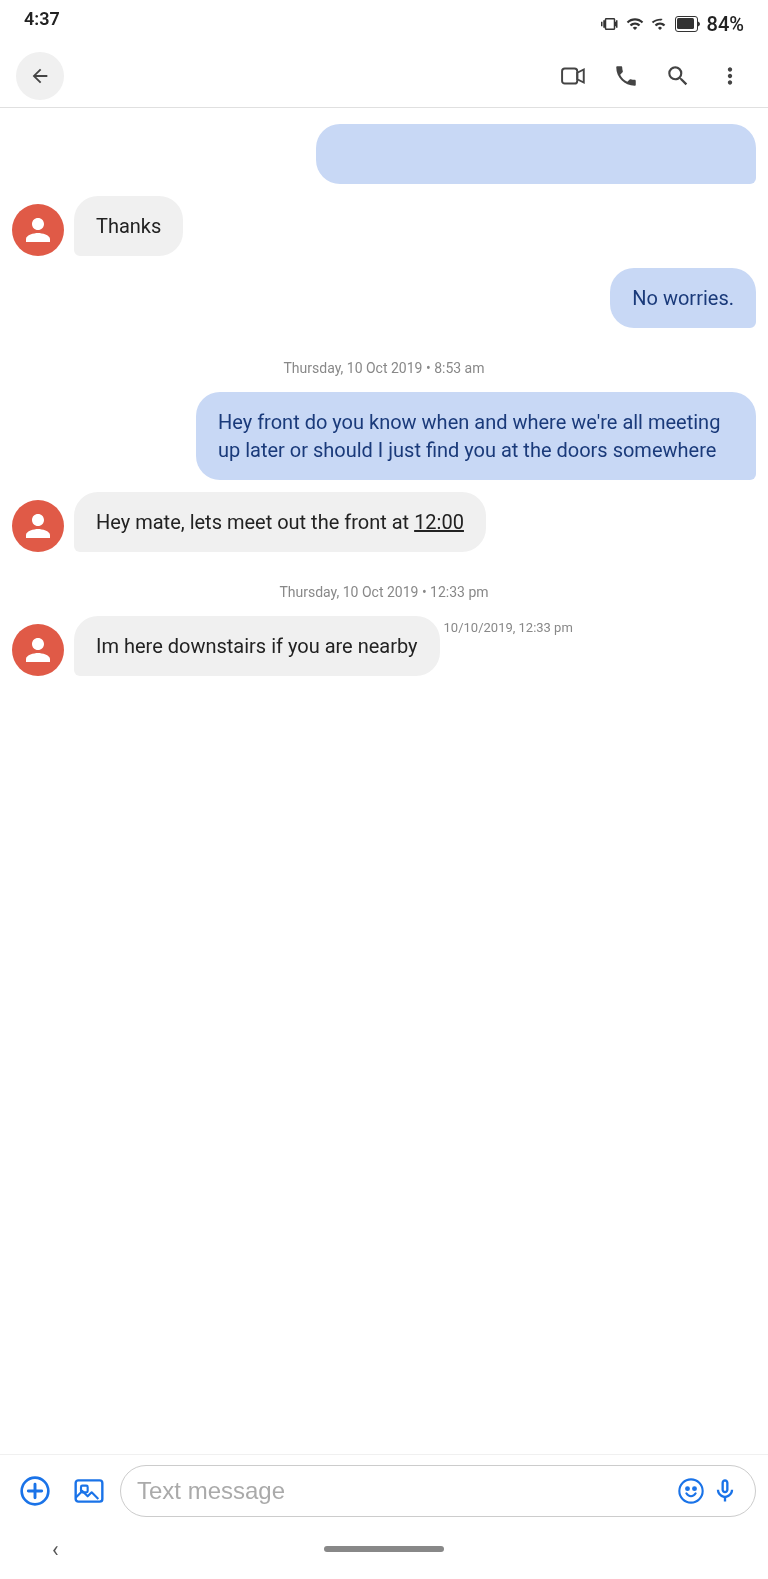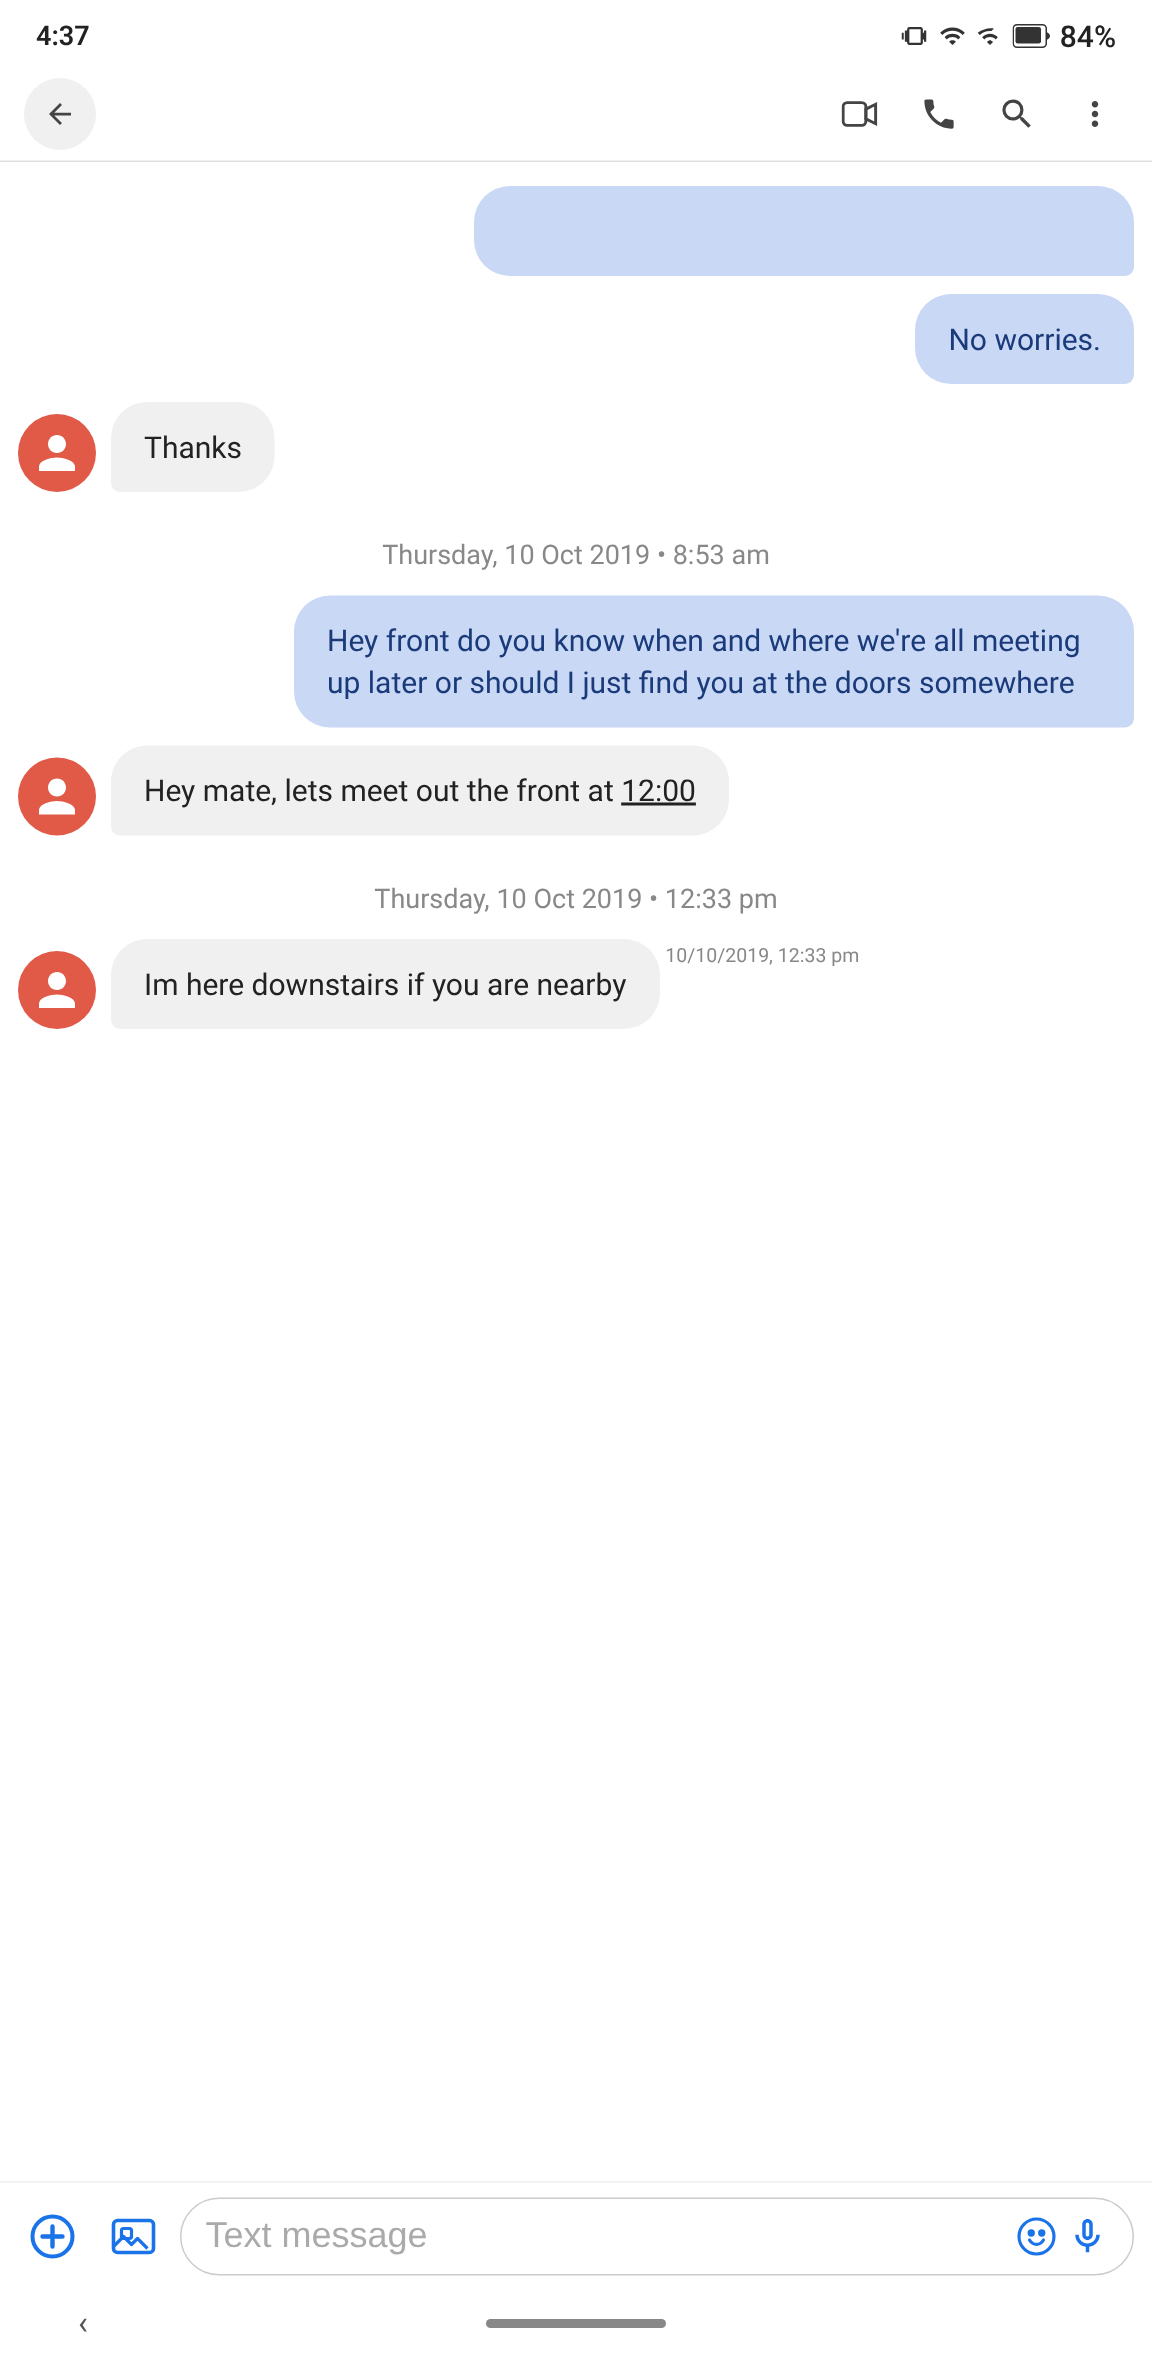--- a/index.html
+++ b/index.html
@@ -12,21 +12,20 @@
       font-family: 'Roboto', Arial, sans-serif;
       font-size: 16px;
       display: flex;
       flex-direction: column;
     }
 
     
     .status-bar {
       display: flex;
       justify-content: space-between;
-      align-items: center;
       padding: 8px 24px 4px 24px;
       background: #fff;
       height: 44px;
     }
     .status-time {
       font-size: 18px;
       font-weight: 600;
       color: #222;
     }
     .status-icons {
@@ -142,21 +141,21 @@
       border-bottom-right-radius: 6px;
     }
     .bubble.received {
       background: #f0f0f0;
       color: #222;
       border-bottom-left-radius: 6px;
     }
 
     .timestamp-divider {
       text-align: center;
-      font-size: 18px;
+      font-size: 14px;
       color: #888;
       margin: 20px 0 12px 0;
     }
 
     .underline {
       text-decoration: underline;
     }
 
     
     .input-area {
@@ -294,31 +293,31 @@
     </div>
   </div>
 </div>
 
 <div class="messages-area">
 
   <div class="message-row sent">
     <div class="bubble sent" style="min-height:60px; min-width:440px;">&nbsp;</div>
   </div>
 
-  <div class="message-row sent">
-    <div class="bubble sent">No worries.</div>
-  </div>
-
   <div class="message-row received">
     <div class="avatar">
       <svg viewBox="0 0 24 24">
           <path d="M12 12c2.7 0 4.8-2.1 4.8-4.8S14.7 2.4 12 2.4 7.2 4.5 7.2 7.2 9.3 12 12 12zm0 2.4c-3.2 0-9.6 1.6-9.6 4.8v2.4h19.2v-2.4c0-3.2-6.4-4.8-9.6-4.8z"></path>
         </svg>
     </div>
     <div class="bubble received">Thanks</div>
+  </div>
+
+  <div class="message-row sent">
+    <div class="bubble sent">No worries.</div>
   </div>
 
   <div class="timestamp-divider">Thursday, 10 Oct 2019 • 8:53 am</div>
 
   <div class="message-row sent">
     <div class="bubble sent">Hey front do you know when and where we're all meeting up later or should I just find you at the doors somewhere</div>
   </div>
 
   <div class="message-row received">
     <div class="avatar">

